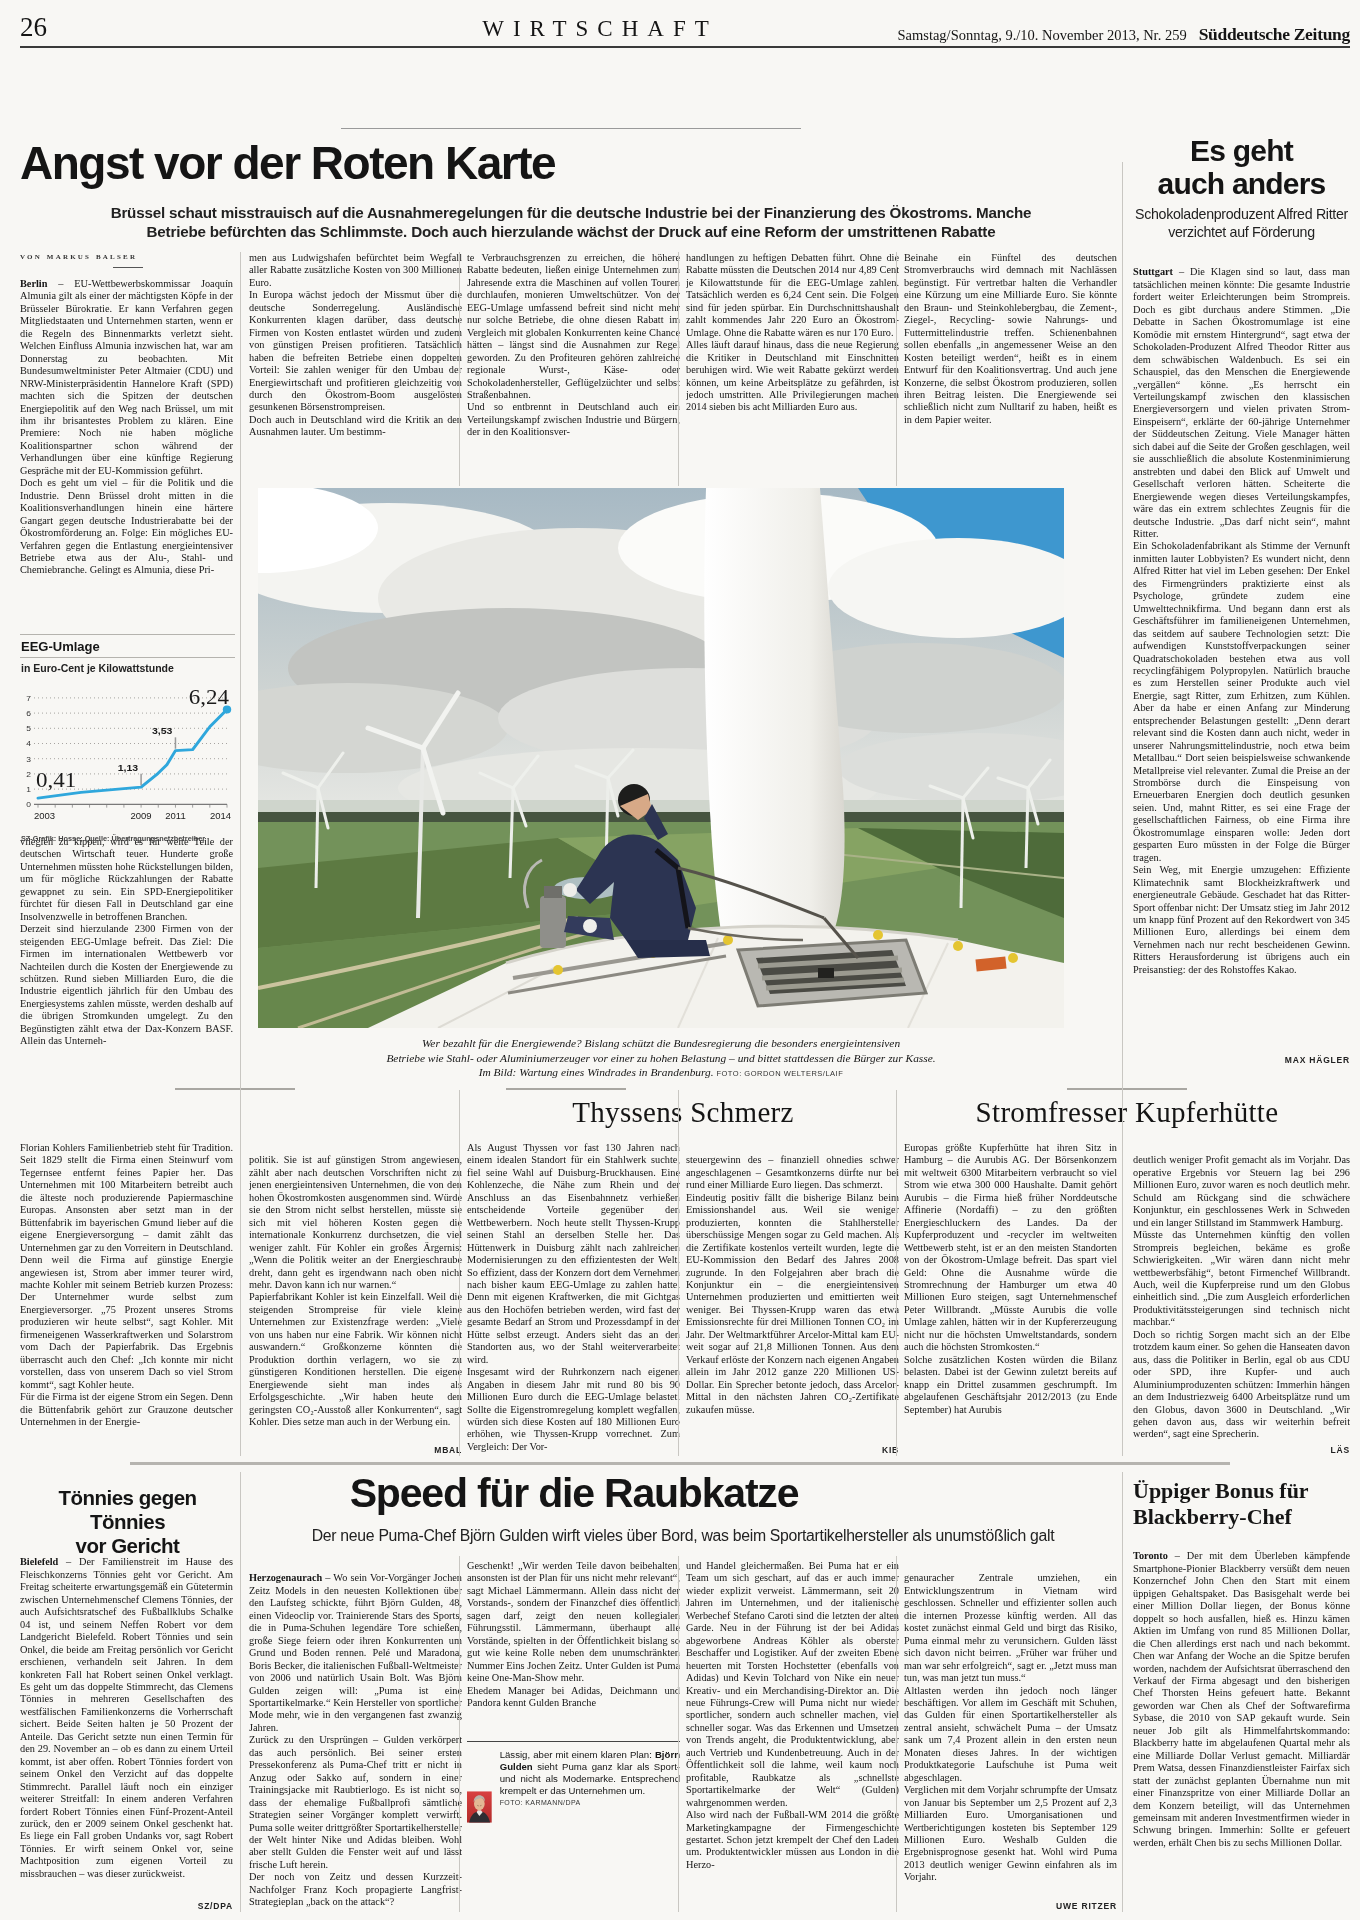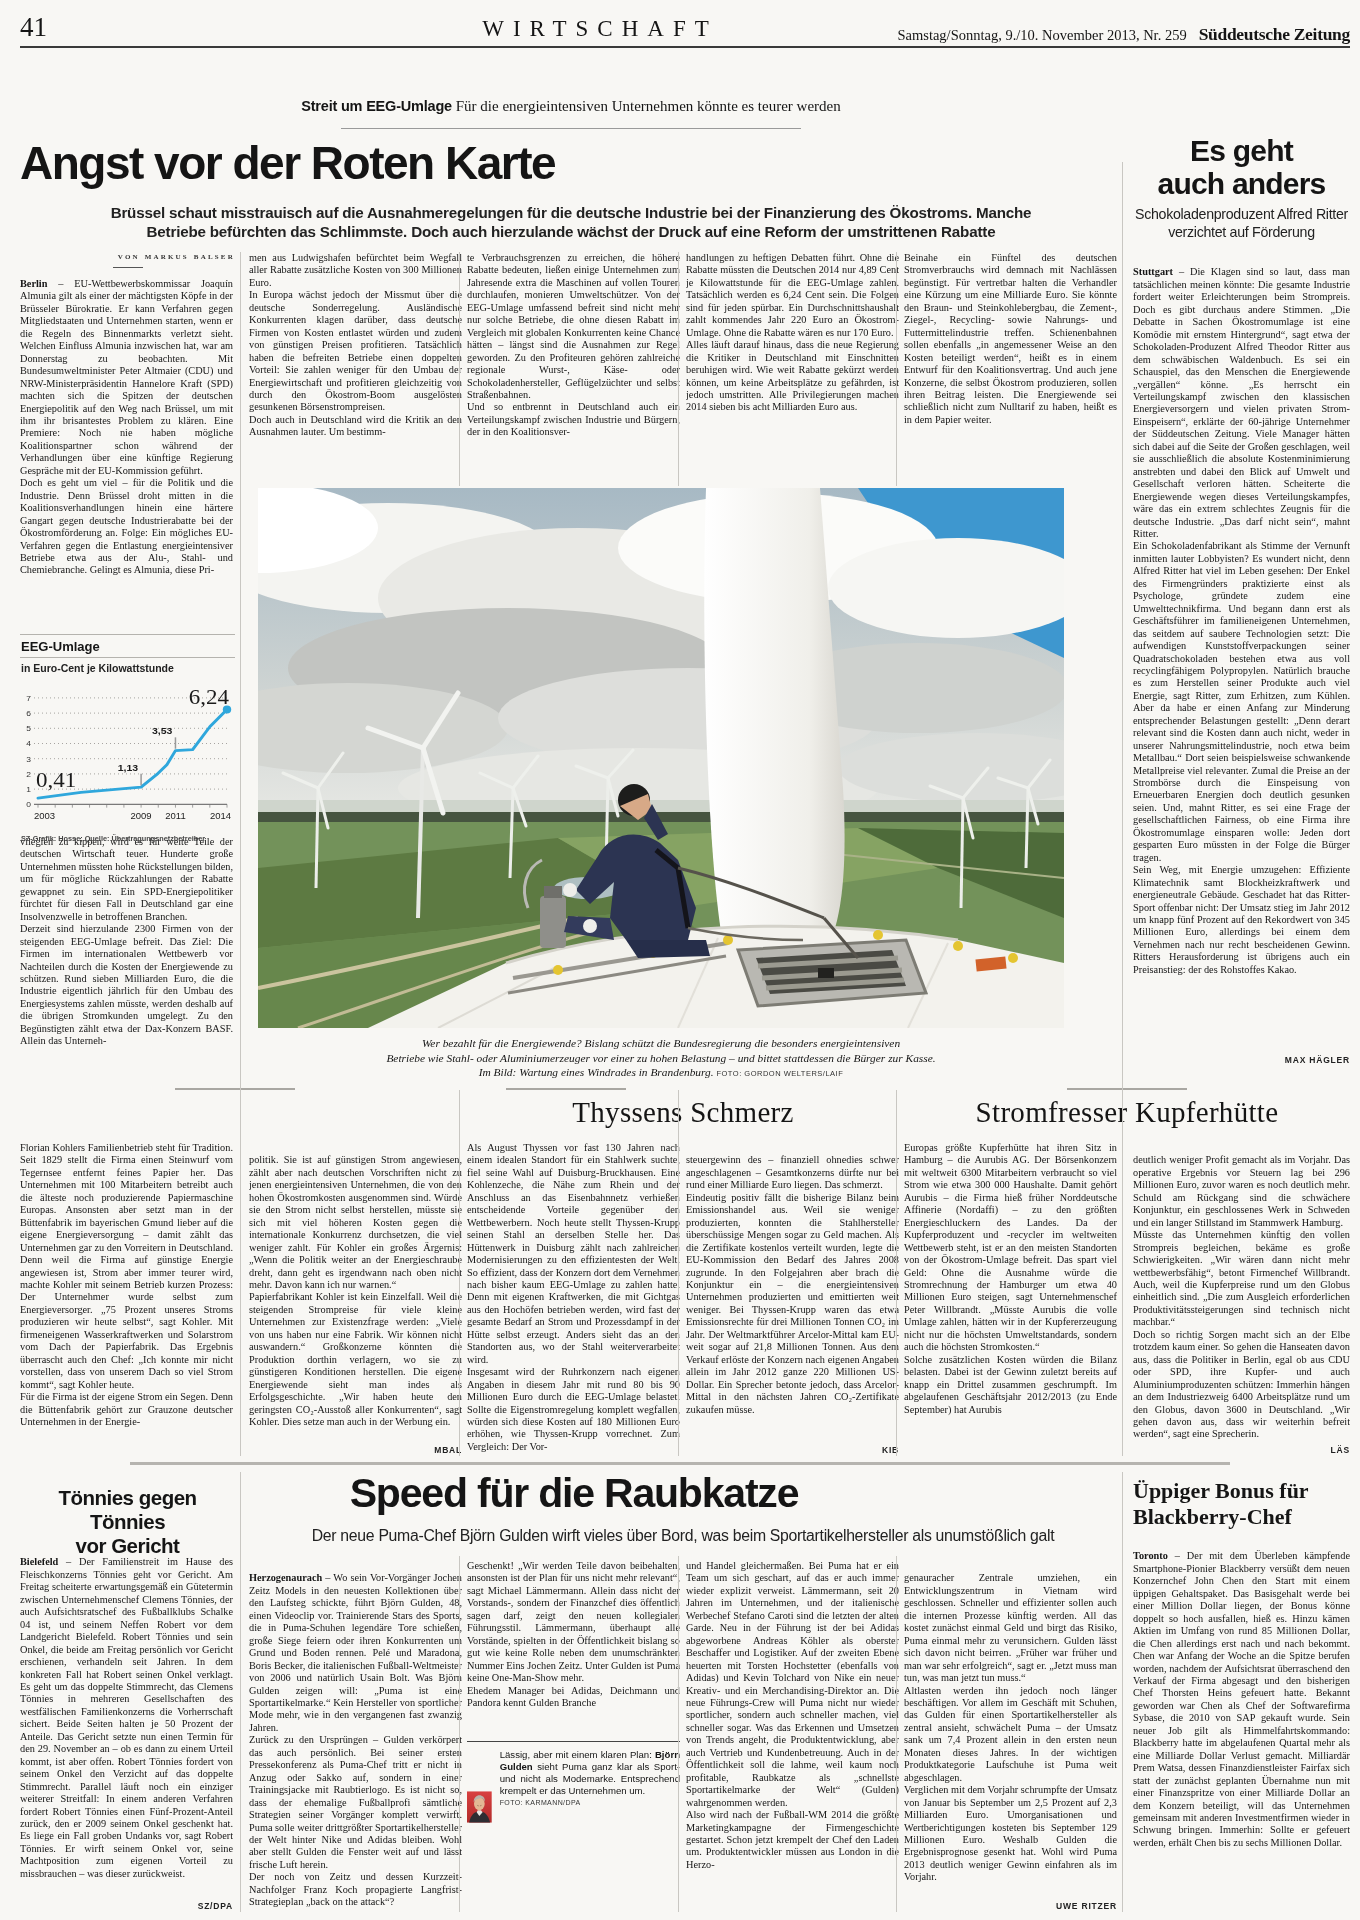--- a/index.html
+++ b/index.html
@@ -13,21 +13,21 @@
   .masthead{font-family:"Liberation Serif",serif;font-weight:bold;font-size:17.5px;letter-spacing:-0.3px;margin-left:12px;}
   .header-rule{left:20px;top:46px;width:1330px;height:2px;background:#3a3a3a;}
   
   .kicker{left:20px;top:98px;width:1102px;text-align:center;font-size:15px;}
   .kicker b{font-family:"Liberation Sans",sans-serif;font-size:14.5px;letter-spacing:-0.2px;}
   .kicker-rule{left:341px;top:128px;width:460px;height:1px;background:#9a9a9a;}
   .headline{left:20px;top:136px;width:1102px;text-align:left;font-family:"Liberation Sans",sans-serif;
             font-weight:bold;font-size:46px;letter-spacing:-1.5px;}
   .dek{left:20px;top:204px;width:1102px;text-align:center;font-family:"Liberation Sans",sans-serif;
        font-weight:bold;font-size:15.2px;line-height:18.5px;color:#222;letter-spacing:-0.2px;}
-  .byline{left:20px;top:250px;width:215px;text-align:right;font-size:10.5px;letter-spacing:2.2px;font-variant:small-caps;font-weight:bold;color:#333;}
+  .byline{left:20px;top:250px;width:215px;text-align:left;font-size:10.5px;letter-spacing:2.2px;font-variant:small-caps;font-weight:bold;color:#333;}
   .byline-rule{left:113px;top:267px;width:30px;height:1px;background:#555;}
   
   .col{position:absolute;width:213px;font-size:10.3px;line-height:12.45px;text-align:justify;
        white-space:pre-line;overflow:hidden;hyphens:auto;}
   .col b.dl{font-weight:bold;}
   .sig{position:absolute;right:0;bottom:0;background:#f8f7f4;padding-left:8px;
        font-family:"Liberation Sans",sans-serif;font-weight:bold;font-size:8.5px;letter-spacing:0.8px;color:#222;}
   .vr{position:absolute;width:1px;background:#c9c7c2;}
   
   .chart{left:20px;top:632px;width:215px;font-family:"Liberation Sans",sans-serif;}
@@ -60,28 +60,27 @@
   .pcol-rule{height:1px;background:#444;margin:5px 0 7px 0;}
   .pfig{display:flex;gap:8px;}
   .pcap{font-family:"Liberation Sans",sans-serif;font-size:9.6px;line-height:12px;white-space:normal;}
   .pcap .credit{font-size:7px;letter-spacing:0.4px;color:#333;}
 </style>
 </head>
 <body>
 
 <div class="page">
 
-  <div class="abs pagenum">41</div>
+  <div class="abs pagenum">26</div>
   <div class="abs section-title">WIRTSCHAFT</div>
   <div class="abs dateline-top">
     <span>Samstag/Sonntag, 9./10. November 2013, Nr. 259</span><span class="masthead">Süddeutsche Zeitung</span>
   </div>
   <div class="abs header-rule"></div>
 
-  <div class="abs kicker"><b>Streit um EEG-Umlage</b><span> Für die energieintensiven Unternehmen könnte es teurer werden</span></div>
   <div class="abs kicker-rule"></div>
   <div class="abs headline">Angst vor der Roten Karte</div>
   <div class="abs dek" style="white-space:pre-line">Brüssel schaut misstrauisch auf die Ausnahmeregelungen für die deutsche Industrie bei der Finanzierung des Ökostroms. Manche
 Betriebe befürchten das Schlimmste. Doch auch hierzulande wächst der Druck auf eine Reform der umstrittenen Rabatte</div>
   <div class="abs byline">von markus balser</div>
   <div class="abs byline-rule"></div>
 
   <div class="col" style="left:20px;top:278px;height:352px;"><b class="dl">Berlin</b><span> – EU-Wettbewerbskommissar Joaquín Almunia gilt als einer der mächtigsten Köpfe in der Brüsseler Bürokratie. Er kann Verfahren gegen Mitgliedstaaten und Unternehmen starten, wenn er die Regeln des Binnenmarkts verletzt sieht. Welchen Einfluss Almunia inzwischen hat, war am Donnerstag zu beobachten. Mit Bundesumweltminister Peter Altmaier (CDU) und NRW-Ministerpräsidentin Hannelore Kraft (SPD) machten sich die Spitzen der deutschen Energiepolitik auf den Weg nach Brüssel, um mit ihm ihr brisantestes Problem zu klären. Eine Premiere: Noch nie haben mögliche Koalitionspartner schon während der Verhandlungen über eine künftige Regierung Gespräche mit der EU-Kommission geführt.
 Doch es geht um viel – für die Politik und die Industrie. Denn Brüssel droht mitten in die Koalitionsverhandlungen hinein eine härtere Gangart gegen deutsche Industrierabatte bei der Ökostromförderung an. Folge: Ein mögliches EU-Verfahren gegen die Entlastung energieintensiver Betriebe etwa aus der Alu-, Stahl- und Chemiebranche. Gelingt es Almunia, diese Pri-</span></div>
   <div class="col" style="left:20px;top:836px;height:242px;">vilegien zu kippen, wird es für weite Teile der deutschen Wirtschaft teuer. Hunderte große Unternehmen müssten hohe Rückstellungen bilden, um für mögliche Rückzahlungen der Rabatte gewappnet zu sein. Ein SPD-Energiepolitiker fürchtet für diesen Fall in Deutschland gar eine Insolvenzwelle in betroffenen Branchen.

